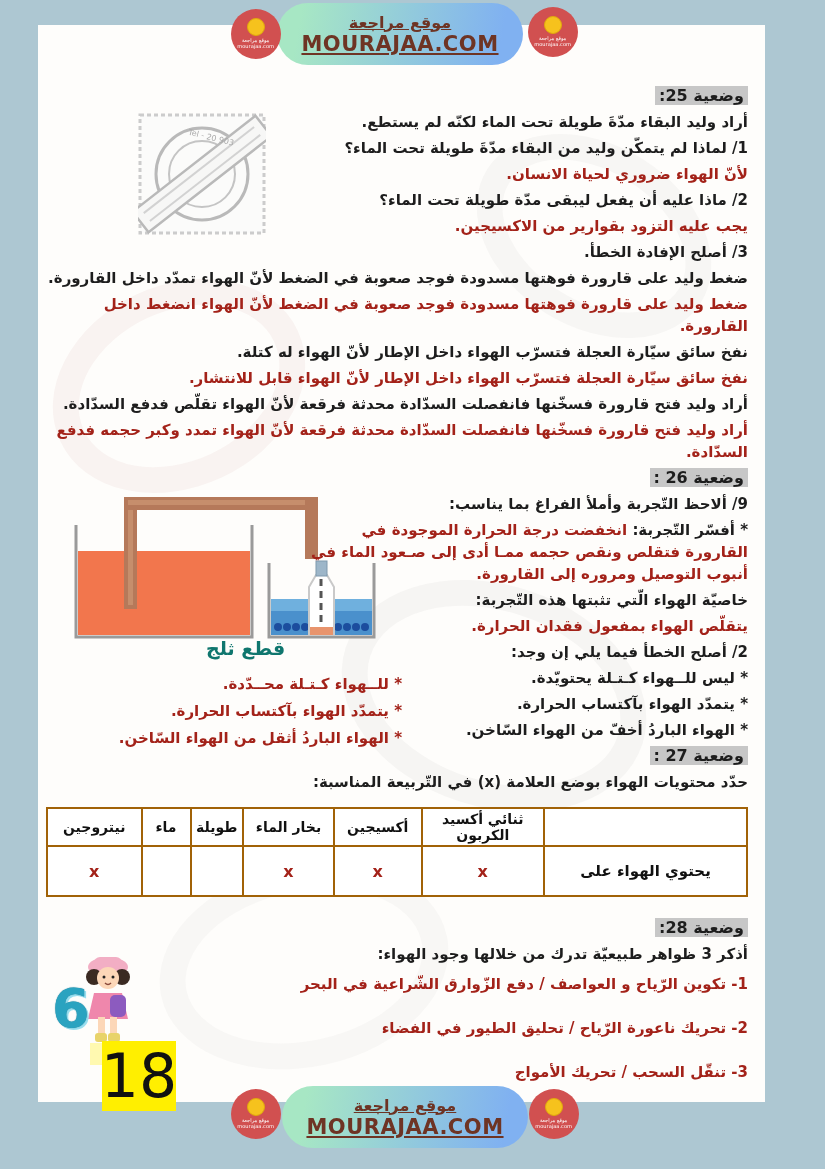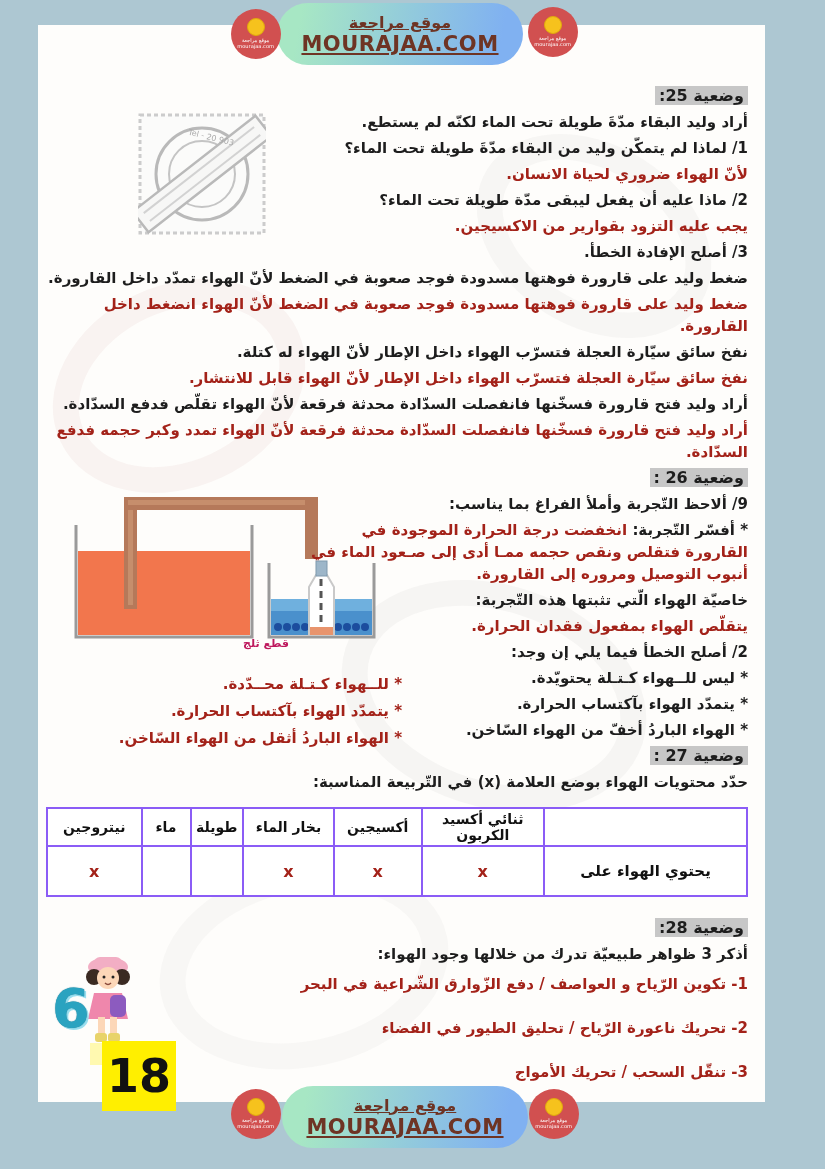--- a/index.html
+++ b/index.html
@@ -58,48 +58,48 @@
   
   .fixleft{
     position:absolute;left:22px;top:648px;width:342px;z-index:3;
     direction:rtl;text-align:right;font-weight:bold;font-size:15px;
   }
   .fixleft p{margin:0 0 5px;line-height:22px;}
 
   
   .diagram{position:absolute;left:28px;top:466px;width:315px;z-index:2;}
   .diagram .cap{
-    position:absolute;left:140px;top:146px;width:120px;text-align:center;
-    font-weight:bold;font-size:11px;color:#be185d;direction:rtl;
+    position:absolute;left:140px;top:146px;width:120px;text-align:left;
+    font-weight:bold;font-size:19px;color:#0f766e;direction:rtl;
   }
 
   
   table.airtbl{
     width:100%;border-collapse:collapse;direction:rtl;margin-top:14px;
     background:#fff;
   }
   table.airtbl th,table.airtbl td{
-    border:2px solid #8b5cf6;text-align:center;vertical-align:middle;
+    border:2px solid #a16207;text-align:center;vertical-align:middle;
     font-weight:bold;color:#111;
   }
   table.airtbl th{height:36px;font-size:14px;padding:0 2px;}
   table.airtbl td{height:46px;font-size:15px;}
   table.airtbl td.xmark{color:#a32219;font-size:16px;}
 
   
   .kid{position:absolute;left:32px;top:928px;z-index:3;}
   .num6{
     position:absolute;left:14px;top:952px;z-index:4;
     font-size:54px;font-weight:bold;color:#2aa3c0;
     text-shadow:0 0 1px #13718a, 2px 2px 0 #9adfef;
   }
   .badge18{
     position:absolute;left:64px;top:1016px;width:74px;height:70px;background:#ffef00;z-index:3;
     display:flex;align-items:center;justify-content:center;
-    color:#111;font-size:46px;font-weight:bold;
+    color:#111;font-size:60px;font-weight:normal;
   }
   .badge18::before{content:"";position:absolute;left:-12px;top:2px;width:12px;height:22px;background:#fff9b0;}
 </style>
 </head>
 <body>
 
 <div class="page">
   <div class="wm w1"></div>
   <div class="wm w2"></div>
   <div class="wm w3"></div>

